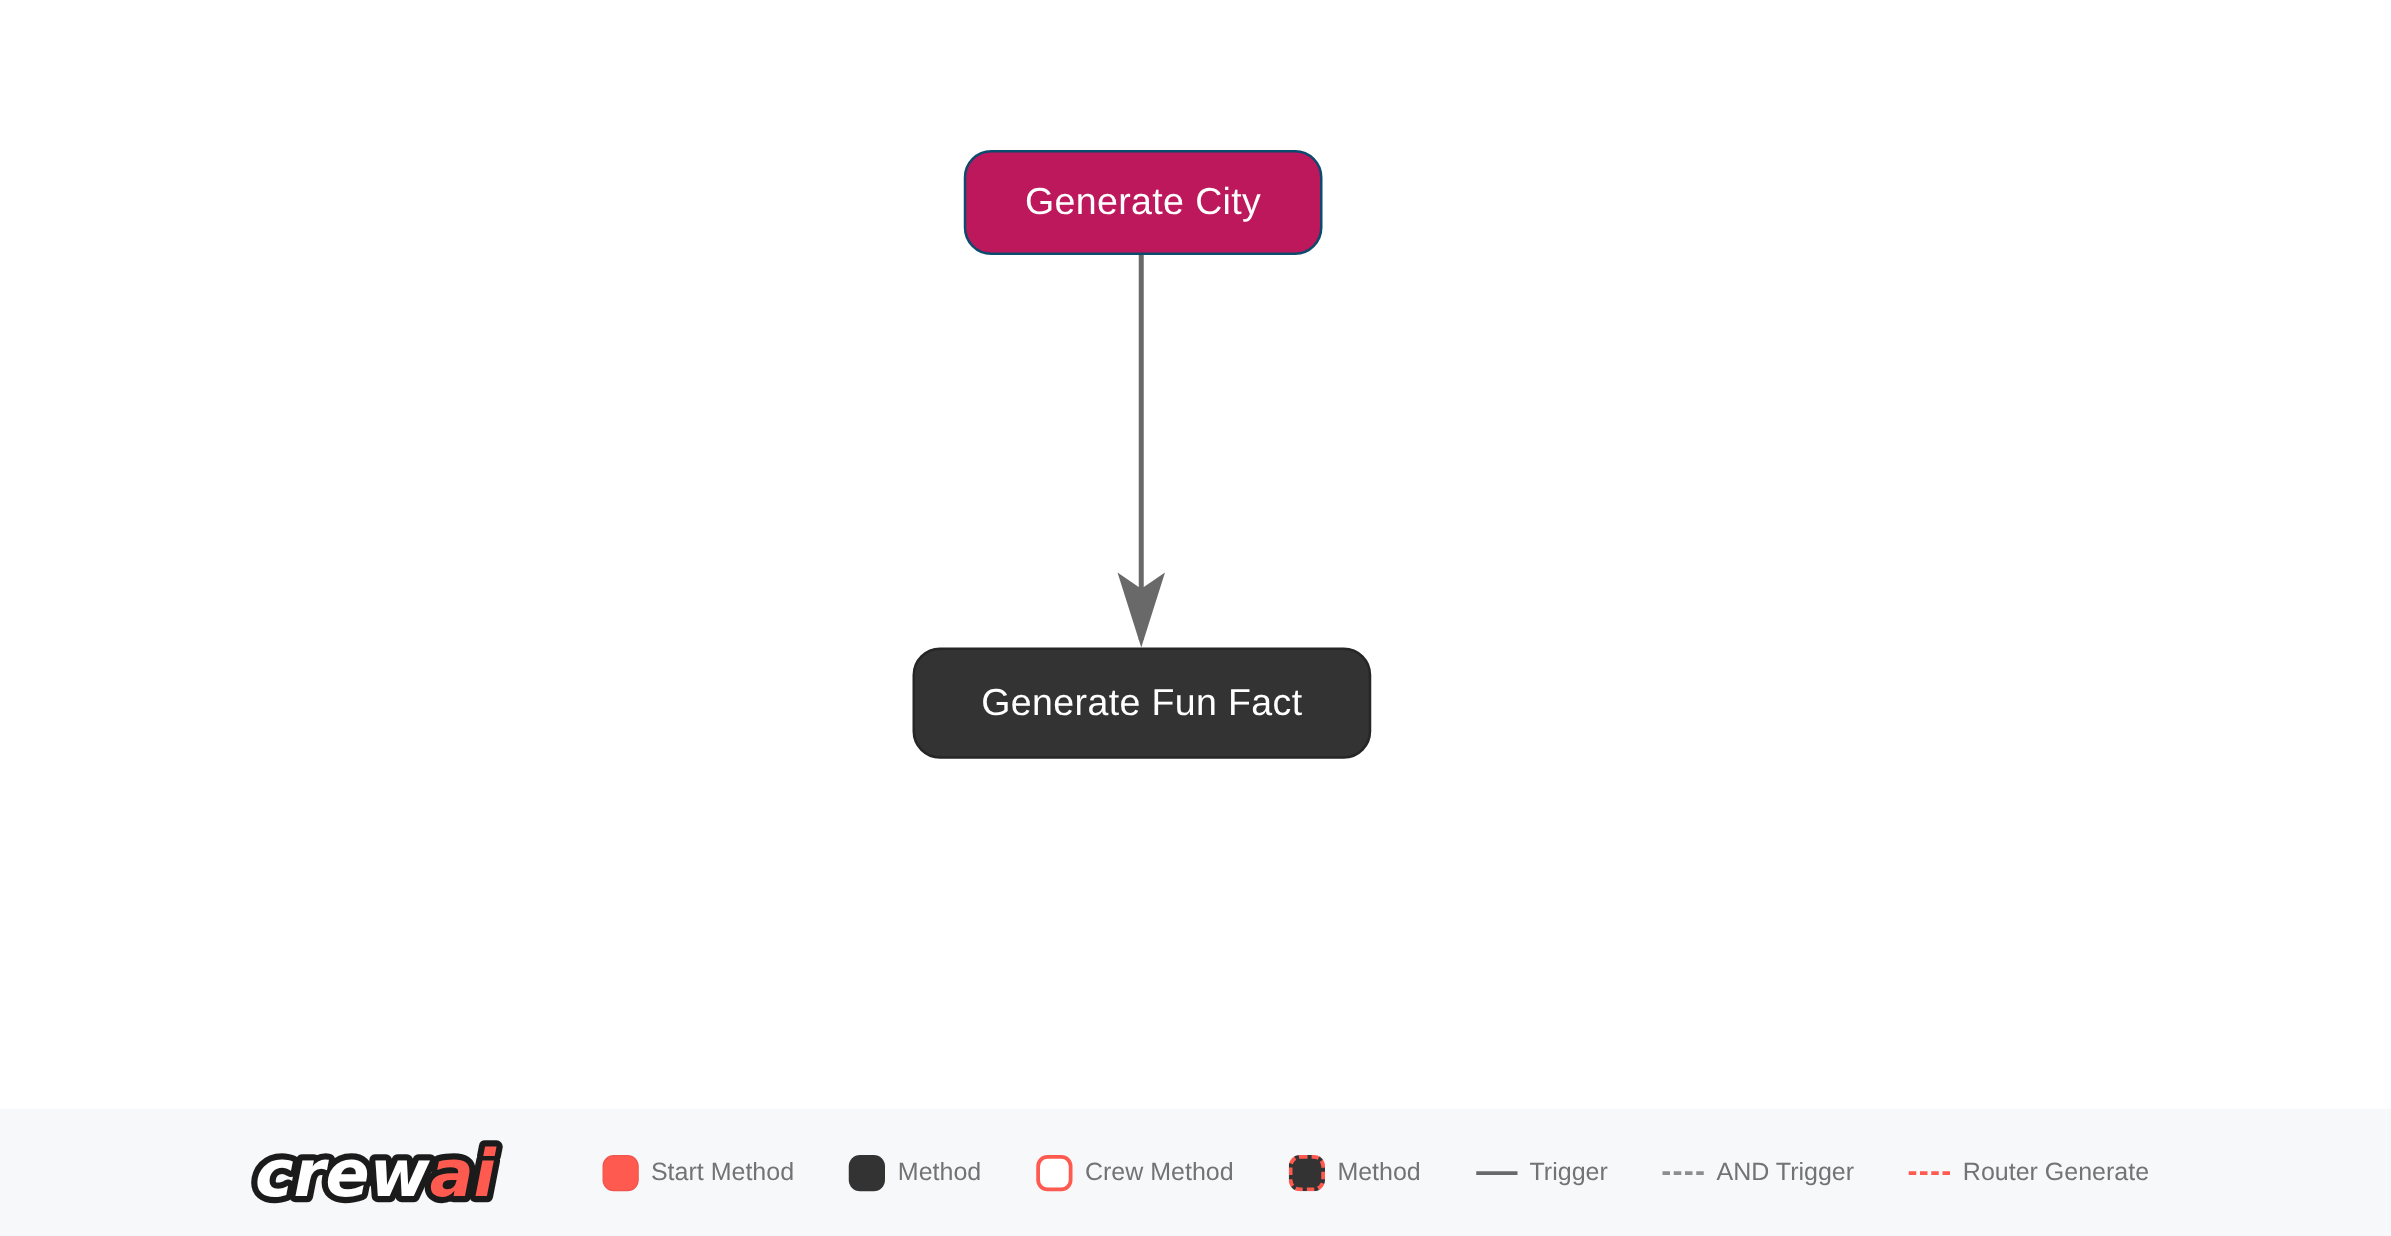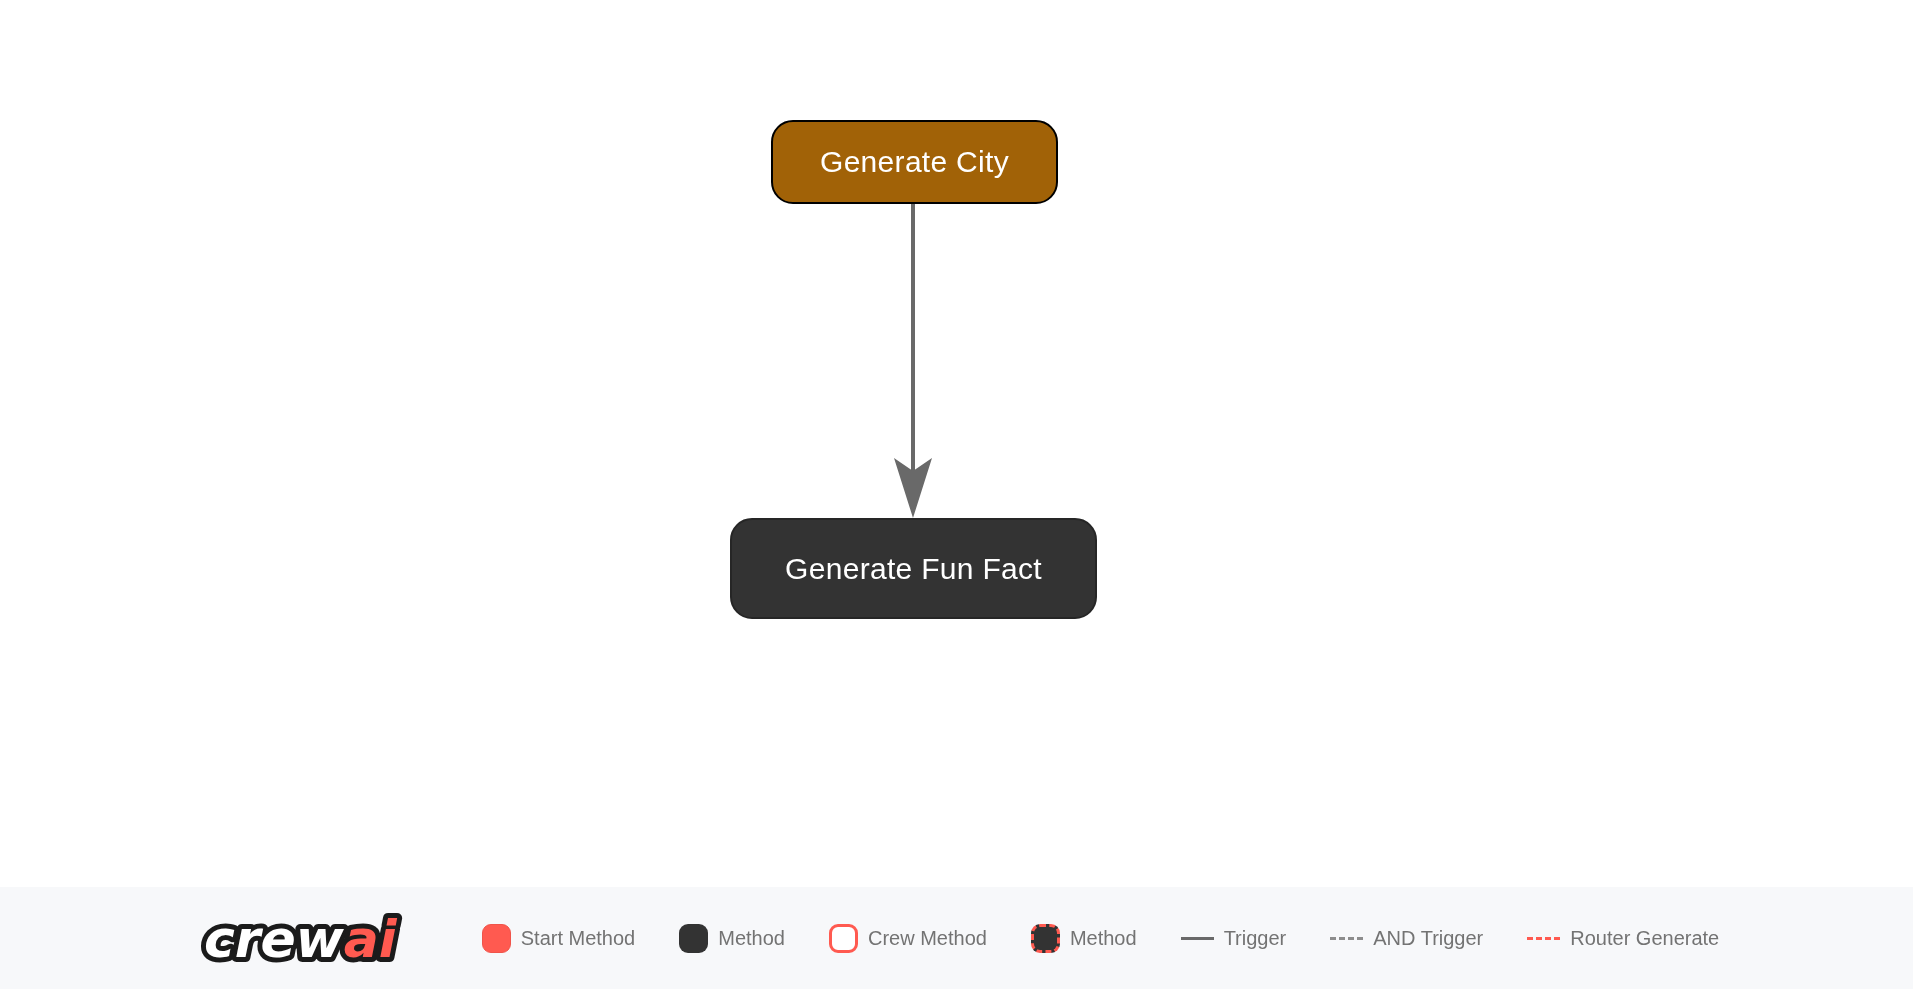--- a/index.html
+++ b/index.html
@@ -8,22 +8,22 @@
   .stage { position:relative; width:1913px; height:989px; }
 
   
   .canvas { position:absolute; left:0; top:0; width:1913px; height:887px; background:#ffffff; }
   .edge-layer { position:absolute; left:0; top:0; width:1913px; height:887px; pointer-events:none; }
 
   .node { position:absolute; display:flex; align-items:center; justify-content:center;
           color:#ffffff; font-size:30px; letter-spacing:0.3px; cursor:pointer;
           border-radius:22px; white-space:nowrap; }
   .node-start  { left:771px; top:120px; width:287px; height:84px;
-                 background:#a16207; border:2px solid #000000; }
-  .node-method { left:730px; top:518px; width:367px; height:101px;
+                 background:#be185d; border:2px solid #0c4a6e; }
+  .node-method { left:730px; top:518px; width:367px; height:89px;
                  background:#333333; border:2px solid #262626; }
 
   
   .legend-bar { position:absolute; left:0; bottom:0; width:1913px; height:102px;
                 background:#f7f8fa; display:flex; align-items:center; justify-content:center;
                 gap:44px; }
   .logo { flex:0 0 auto; margin-right:6px; }
   .legend-item { display:flex; align-items:center; gap:10px; }
   .legend-label { font-size:20px; color:#737373; }
 

